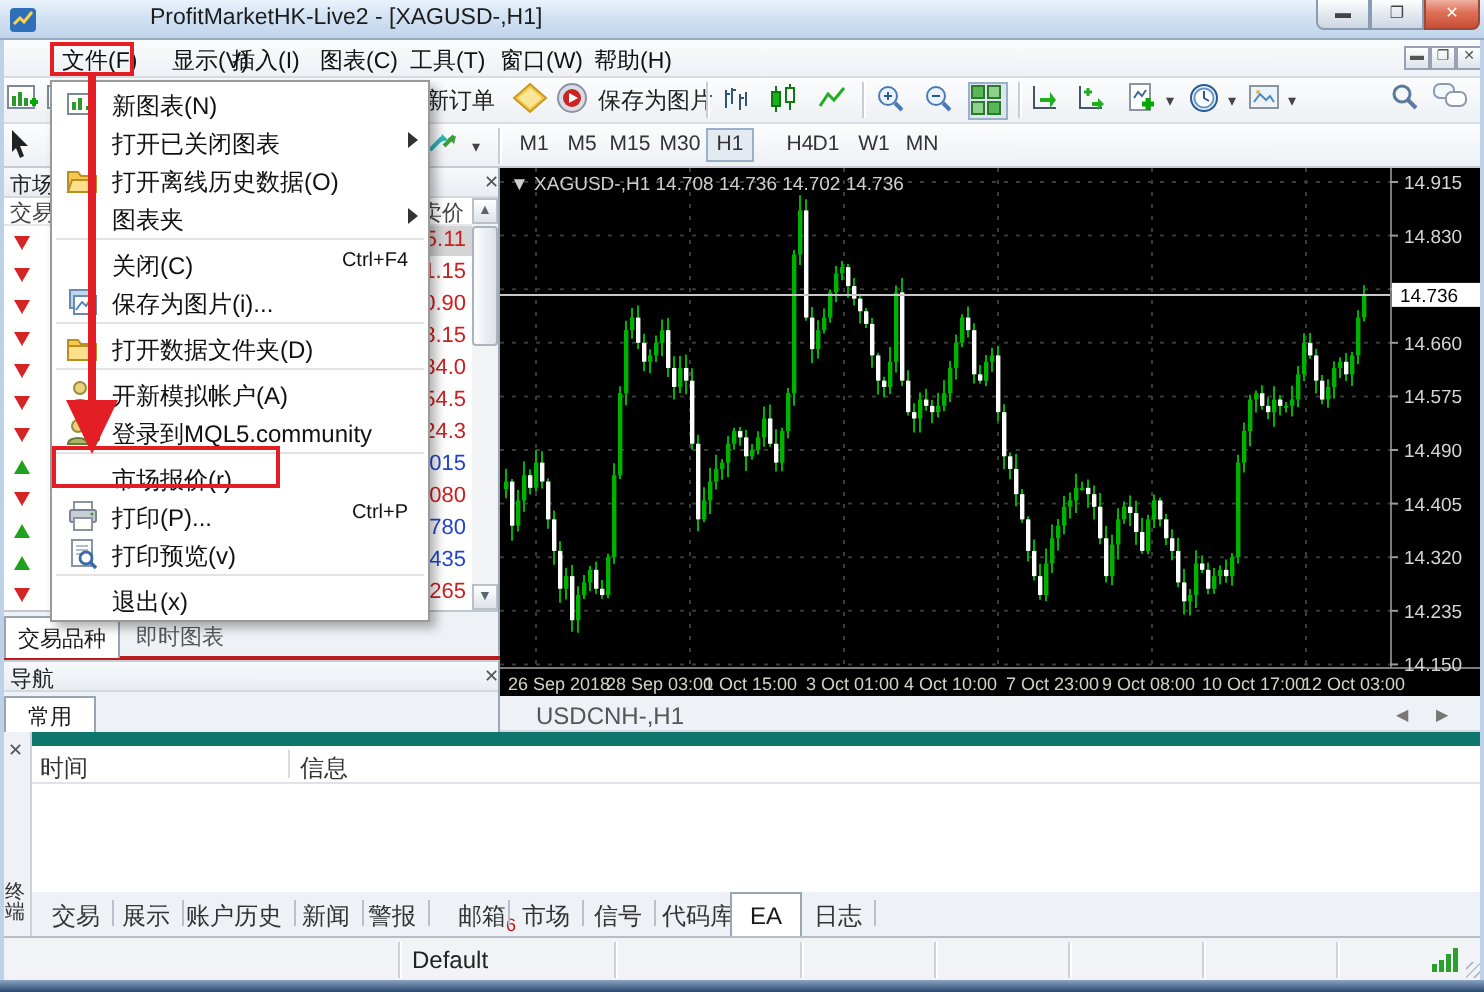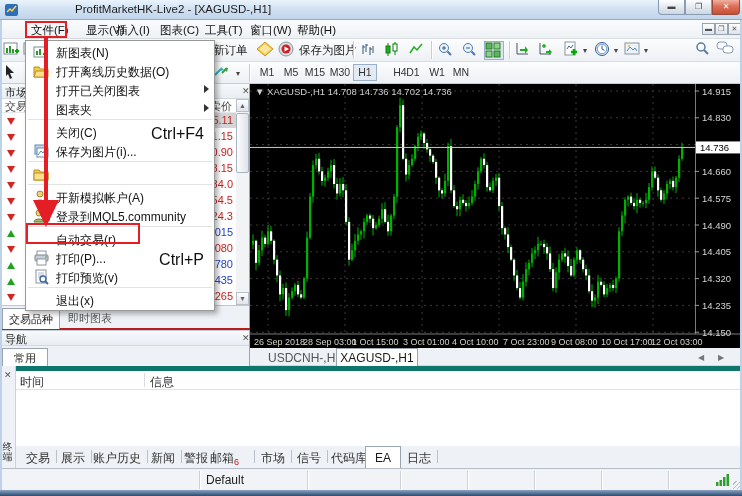--- a/index.html
+++ b/index.html
@@ -39,38 +39,38 @@
 #sthumb{left:0;top:14px;width:13px;height:60px;background:linear-gradient(90deg,#fdfdfe,#dde2e9);border:1px solid #aab3c0;border-radius:2px}
 
 .tabactive{background:#fff;border:1px solid #9aa5b4;border-bottom:none;text-align:center}
 .tabtext{font-size:12px;color:#555}
 
 #nav{left:0;top:330px;width:250px;height:36px;background:#eef1f5;border-right:1px solid #9aa6b6;border-top:1px solid #c6cdd6}
 
 #chart{left:250px;top:84px;width:492px;height:264px;background:#000}
 #chart-tabs{left:250px;top:348px;width:492px;height:18px;background:#eef1f5;border-bottom:1px solid #d4d9e0}
 
-#terminal{left:0;top:366px;width:742px;height:80px;background:#fff;border-top:5px solid #0f766e}
+#terminal{left:0;top:366px;width:742px;height:80px;background:#fff;border-top:7px solid #0f766e}
 #term-side{left:0;top:366px;width:16px;height:102px;background:#eef1f5;border-right:1px solid #ccd2da}
 #term-tabs{left:16px;top:446px;width:726px;height:22px;background:#eef1f5}
 .termtab{top:4px;font-size:12px;color:#333}
 .tsep{top:4px;width:1px;height:13px;background:#b9c0ca}
 
 #statusbar{left:0;top:468px;width:742px;height:22px;background:#f1f3f6;border-top:1px solid #b6bdc7}
 .scell{top:2px;width:1px;height:18px;background:#cdd2da;box-shadow:1px 0 0 #fff}
 #status-default{left:206px;top:4px;font-size:12px;color:#222}
 #bottomborder{left:0;top:490px;width:742px;height:6px;background:linear-gradient(#8aa3c2,#2c4a70)}
 
 #lborder{left:0;top:20px;width:2px;height:470px;background:#bdd2e9}
 #rborder{left:740px;top:20px;width:2px;height:470px;background:#bdd2e9}
 
 #filemenu{left:25px;top:40px;width:190px;background:#fff;border:1px solid #9a9a9a;box-shadow:3px 3px 5px rgba(0,0,0,.3);z-index:40;padding:1px 0}
 .fm-item{position:relative;height:19px}
 .fm-label{position:absolute;left:30px;top:3px;font-size:12px;color:#111;white-space:nowrap}
-.fm-short{position:absolute;right:10px;top:3px;font-size:16px;color:#111}
+.fm-short{position:absolute;right:10px;top:3px;font-size:10px;color:#111}
 .fm-sub{position:absolute;right:5px;top:5px;width:0;height:0;border-top:4px solid transparent;border-bottom:4px solid transparent;border-left:5px solid #333}
 .fm-sep{height:4px;position:relative}
 .fm-sep div{position:absolute;left:2px;right:2px;top:1px;height:1px;background:#e2e2e2}
 .fm-icon{position:absolute;left:7px;top:2px;width:15px;height:15px}
 
 .red{z-index:60}
 #red-box1{left:25px;top:21px;width:42px;height:17px;border:2px solid #e31e24}
 #red-line{left:44px;top:38px;width:4px;height:163px;background:#e31e24}
 #red-head{left:33px;top:200px;width:0;height:0;border-left:13px solid transparent;border-right:13px solid transparent;border-top:27px solid #e31e24}
 #red-box2{left:26px;top:223px;width:114px;height:21px;border:2px solid #e31e24}
@@ -629,21 +629,20 @@
         <text x="253" y="261" fill="#d3d3c6" font-size="9" font-family="Liberation Sans">7 Oct 23:00</text>
         <text x="301" y="261" fill="#d3d3c6" font-size="9" font-family="Liberation Sans">9 Oct 08:00</text>
         <text x="351" y="261" fill="#d3d3c6" font-size="9" font-family="Liberation Sans">10 Oct 17:00</text>
         <text x="401" y="261" fill="#d3d3c6" font-size="9" font-family="Liberation Sans">12 Oct 03:00</text>
         <text x="5" y="11" fill="#cfcfcf" font-size="9.5" font-family="Liberation Sans">▼ XAGUSD-,H1  14.708 14.736 14.702 14.736</text>
       </svg>
     </div>
 
   <div id="chart-tabs" class="abs">
     <div class="abs tabtext" style="left:18px;top:3px">USDCNH-,H1</div>
-    <div class="abs tabactive" style="left:86px;top:0;width:82px;height:18px;padding-top:2px;font-size:12px">XAGUSD-,H1</div>
     <div class="abs" style="left:448px;top:5px;font-size:8px;color:#777">◀</div>
     <div class="abs" style="left:468px;top:5px;font-size:8px;color:#777">▶</div>
   </div>
 
   <div id="terminal" class="abs">
     <div class="abs" style="left:20px;top:3px;color:#333">时间</div>
     <div class="abs" style="left:150px;top:3px;color:#333">信息</div>
     <div class="abs" style="left:144px;top:2px;width:1px;height:14px;background:#d8dce2"></div>
     <div class="abs" style="left:16px;top:18px;width:726px;height:1px;background:#dfe3e8"></div>
   </div>
@@ -655,21 +654,21 @@
       <div class="termtab abs" style="left:10px">交易</div>
       <div class="tsep abs" style="left:40px"></div>
       <div class="termtab abs" style="left:45px">展示</div>
       <div class="tsep abs" style="left:75px"></div>
       <div class="termtab abs" style="left:77px">账户历史</div>
       <div class="tsep abs" style="left:131px"></div>
       <div class="termtab abs" style="left:135px">新闻</div>
       <div class="tsep abs" style="left:165px"></div>
       <div class="termtab abs" style="left:168px">警报</div>
       <div class="tsep abs" style="left:198px"></div>
-      <div class="termtab abs" style="left:194px">邮箱<span style="font-size: 9px; color: rgb(204, 17, 17); vertical-align: sub;">6</span></div>
+      <div class="termtab abs" style="left:213px">邮箱<span style="font-size: 9px; color: rgb(204, 17, 17); vertical-align: sub;">6</span></div>
       <div class="tsep abs" style="left:238px"></div>
       <div class="termtab abs" style="left:245px">市场</div>
       <div class="tsep abs" style="left:275px"></div>
       <div class="termtab abs" style="left:281px">信号</div>
       <div class="tsep abs" style="left:311px"></div>
       <div class="termtab abs" style="left:315px">代码库</div>
       <div class="tsep abs" style="left:357px"></div>
       <div class="tabactive abs" style="left:349px;top:0;width:36px;height:22px;padding-top:4px;font-size:12px">EA</div>
       <div class="termtab abs" style="left:391px">日志</div>
       <div class="tsep abs" style="left:421px"></div>
@@ -702,29 +701,29 @@
       <div class="fm-item">
         <span class="fm-icon"><svg width="17" height="17" viewBox="0 0 17 17">
             <rect x="1" y="3" width="12" height="10" fill="#fff" stroke="#7a8a9a"></rect>
             <rect x="3" y="7" width="2" height="4" fill="#2a9a2a"></rect>
             <rect x="6" y="5" width="2" height="6" fill="#2a9a2a"></rect>
             <path d="M10 10 h5 M12.5 7.5 v5" stroke="#0a0" stroke-width="2"></path>
           </svg></span>
         <span class="fm-label">新图表(N)</span>
       </div>
       <div class="fm-item">
+        <span class="fm-label">打开已关闭图表</span>
+        <span class="fm-sub"></span>
+      </div>
+      <div class="fm-item">
         <span class="fm-icon"><svg width="17" height="17" viewBox="0 0 17 17">
             <path d="M1 4 h5 l1.5 2 H15 v8 H1 z" fill="#f6c84c" stroke="#b8901f"></path>
             <path d="M3 8 h12 l-2 6 H1 z" fill="#fbdf8a" stroke="#b8901f"></path>
           </svg></span>
         <span class="fm-label">打开离线历史数据(O)</span>
-      </div>
-      <div class="fm-item">
-        <span class="fm-label">打开已关闭图表</span>
-        <span class="fm-sub"></span>
       </div>
       <div class="fm-item">
         <span class="fm-label">图表夹</span>
         <span class="fm-sub"></span>
       </div>
       <div class="fm-sep">
         <div></div>
       </div>
       <div class="fm-item">
         <span class="fm-label">关闭(C)</span>
@@ -739,20 +738,21 @@
         <span class="fm-label">保存为图片(i)...</span>
       </div>
       <div class="fm-sep">
         <div></div>
       </div>
       <div class="fm-item">
         <span class="fm-icon"><svg width="17" height="17" viewBox="0 0 17 17">
             <path d="M1 4 h5 l1.5 2 H15 v8 H1 z" fill="#f6c84c" stroke="#b8901f"></path>
             <rect x="1" y="7" width="14" height="7" fill="#fbdf8a" stroke="#b8901f"></rect>
           </svg></span>
+        <span class="fm-label">打开数据文件夹(D)</span>
       </div>
       <div class="fm-sep">
         <div></div>
       </div>
       <div class="fm-item">
         <span class="fm-icon"><svg width="17" height="17" viewBox="0 0 17 17">
             <circle cx="7" cy="5" r="3" fill="#e8d27a" stroke="#9a8a3a"></circle>
             <path d="M2 14 c0-4 10-4 10 0 z" fill="#a8b86a" stroke="#6a7a3a"></path>
           </svg></span>
         <span class="fm-label">开新模拟帐户(A)</span>
@@ -763,21 +763,21 @@
             <path d="M1 14 c0-4 10-4 10 0 z" fill="#a8b86a" stroke="#6a7a3a"></path>
             <path d="M11 7 a3.5 3.5 0 1 1 -1 3" stroke="#0a9a0a" stroke-width="1.6" fill="none"></path>
             <polygon points="9,10 11,12 12,9" fill="#0a9a0a"></polygon>
           </svg></span>
         <span class="fm-label">登录到MQL5.community</span>
       </div>
       <div class="fm-sep">
         <div></div>
       </div>
       <div class="fm-item">
-        <span class="fm-label">自动交易(r)...</span>
+        <span class="fm-label">市场报价(r)...</span>
       </div>
       <div class="fm-item">
         <span class="fm-icon"><svg width="17" height="17" viewBox="0 0 17 17">
             <rect x="4" y="1" width="9" height="5" fill="#fff" stroke="#8a94a2"></rect>
             <rect x="2" y="5" width="13" height="6" rx="1" fill="#c9ced6" stroke="#7a8492"></rect>
             <rect x="4" y="9" width="9" height="6" fill="#fff" stroke="#8a94a2"></rect>
             <circle cx="13" cy="7" r=".8" fill="#3a9a3a"></circle>
           </svg></span>
         <span class="fm-label">打印(P)...</span>
         <span class="fm-short">Ctrl+P</span>

